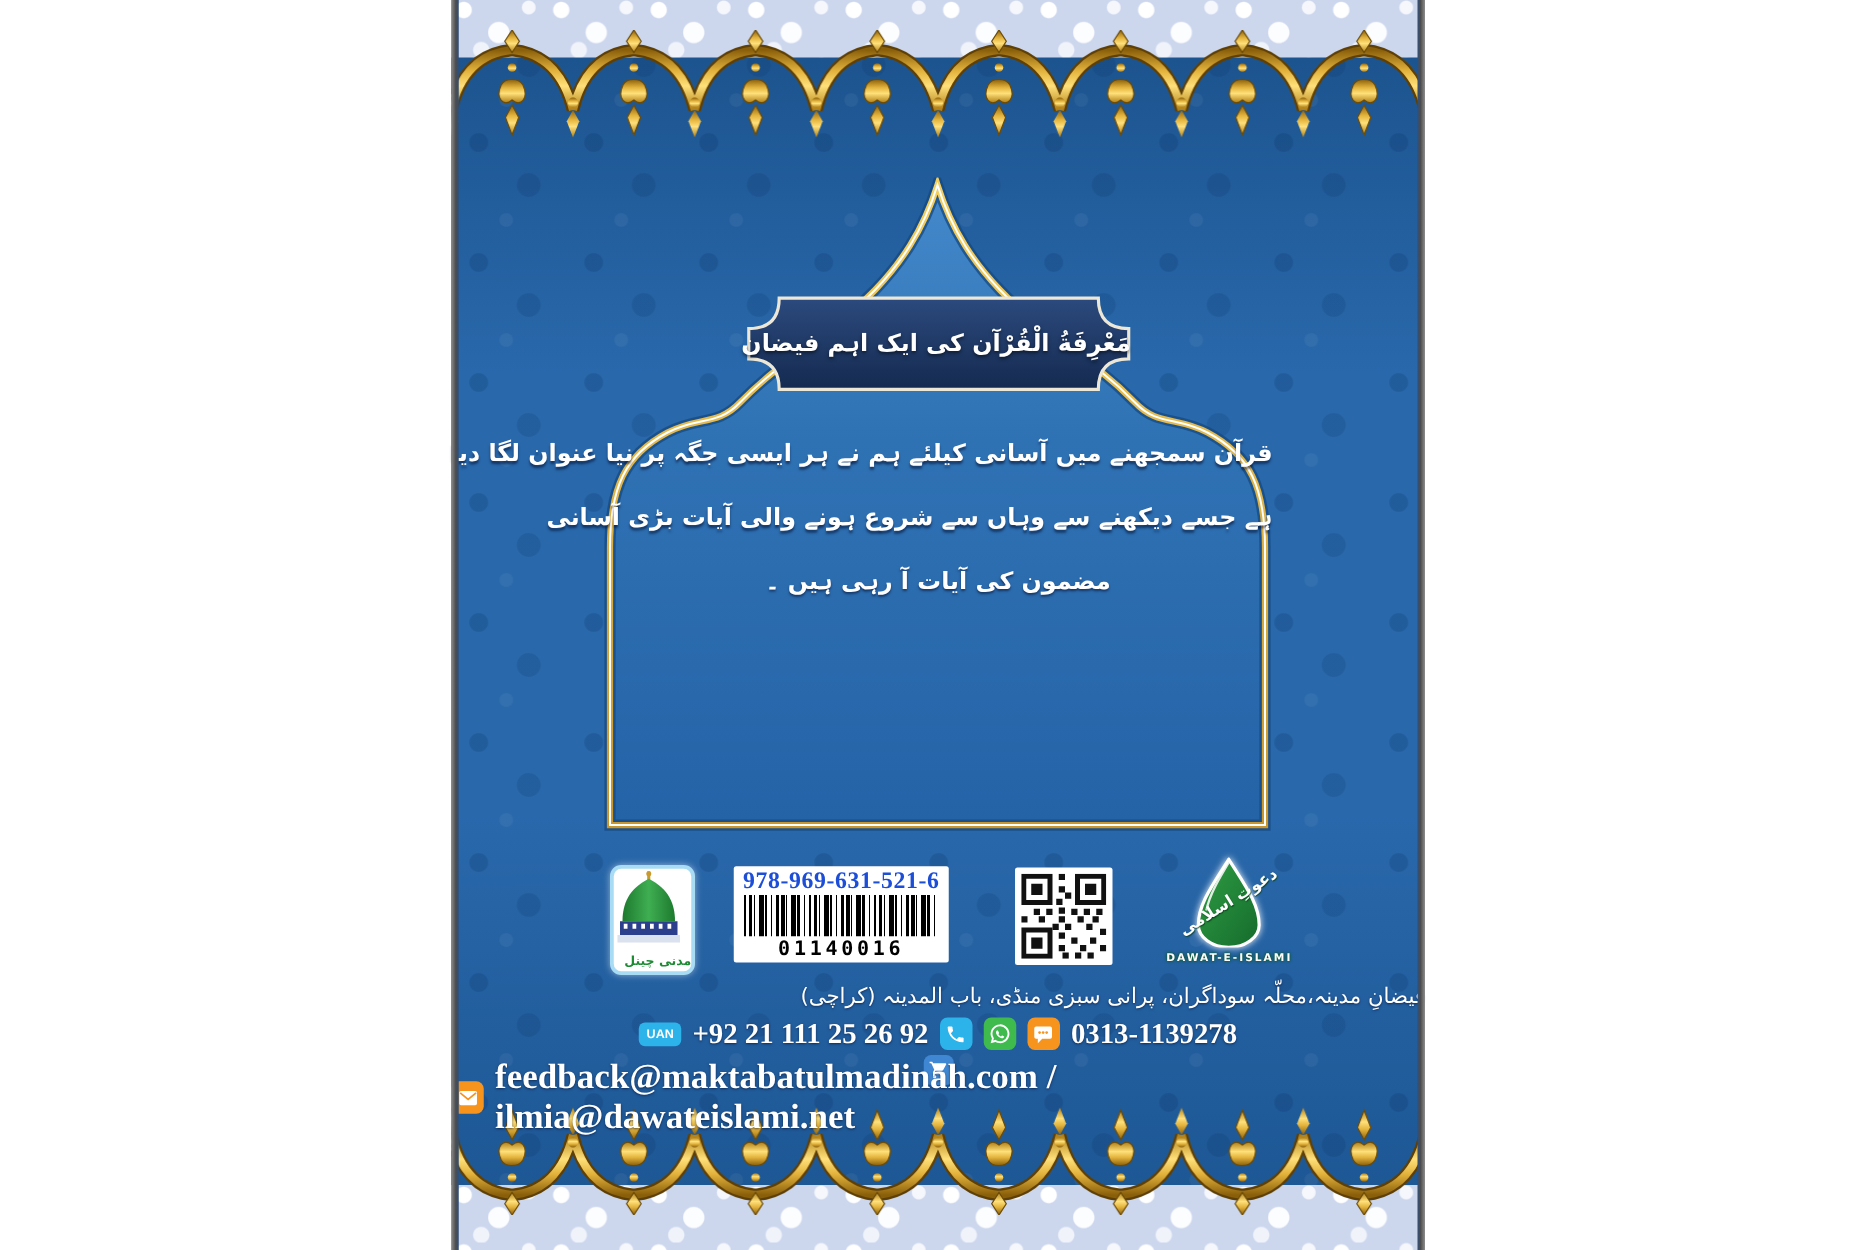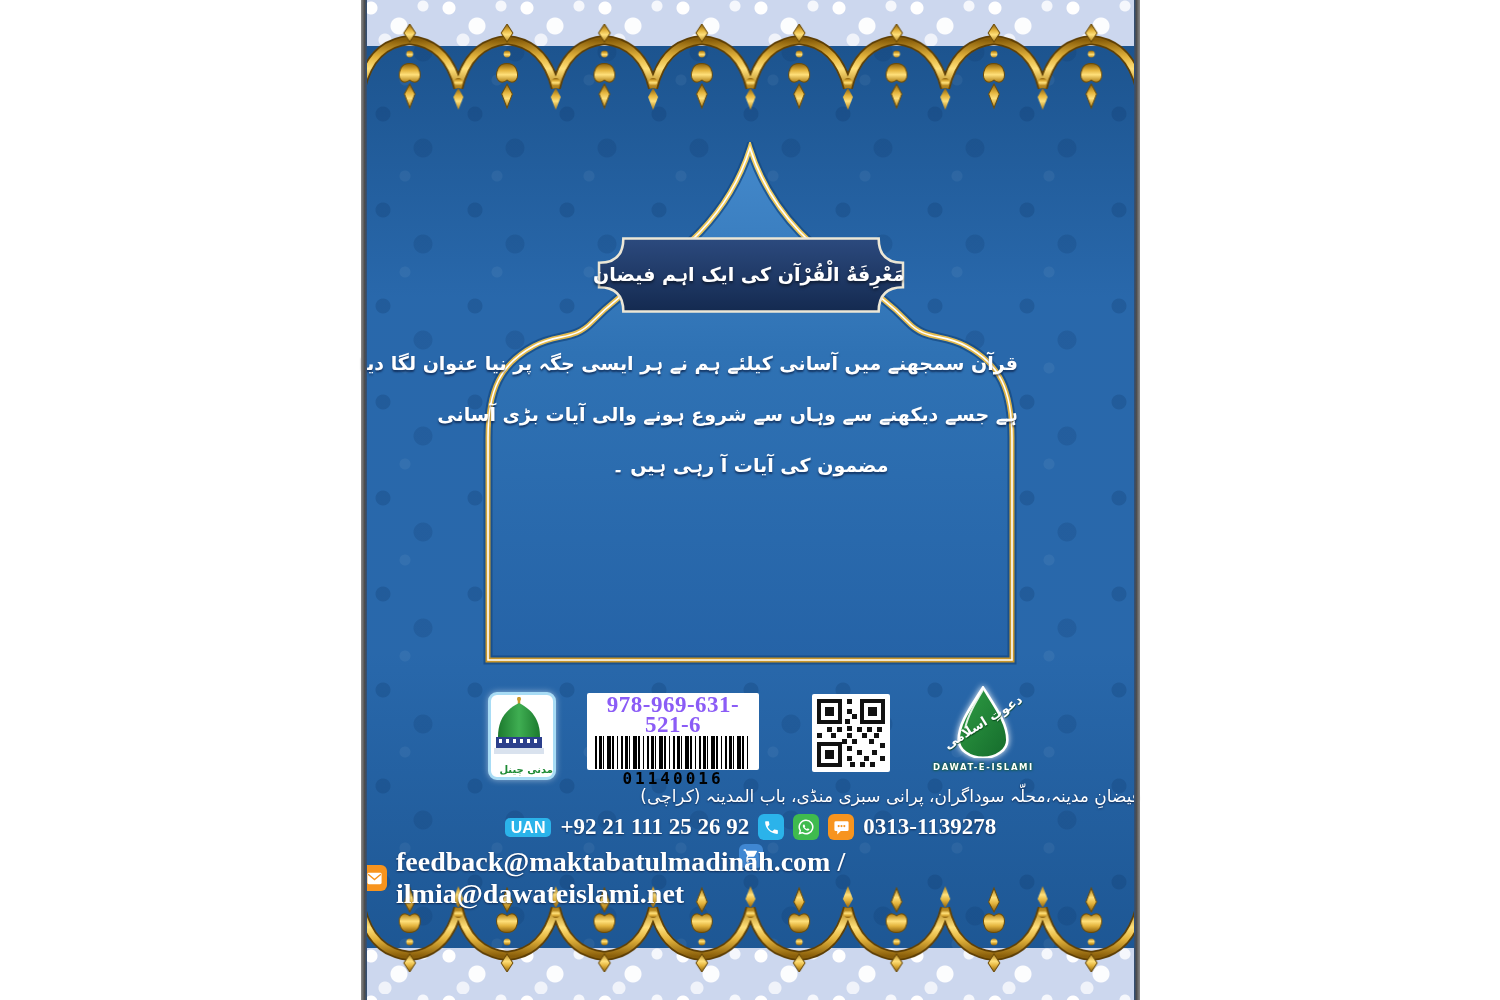--- a/index.html
+++ b/index.html
@@ -79,22 +79,22 @@
     position:absolute;left:0;right:0;bottom:2px;text-align:center;
     color:#1d8a34;font-size:10px;font-weight:bold;direction:rtl;white-space:nowrap;padding-left:30px;
   }
 
   .barcode{
     position:absolute;left:226px;top:693px;width:172px;height:77px;z-index:6;
     background:#ffffff;border-radius:2px;padding:2px 6px;box-sizing:border-box;
     text-align:center;
   }
   .isbn-number{
-    color:#8b5cf6;font-family:"Liberation Serif",serif;font-weight:bold;
-    font-size:23px;letter-spacing:.5px;line-height:20px;
+    color:#1d4ed8;font-family:"Liberation Serif",serif;font-weight:bold;
+    font-size:19px;letter-spacing:.5px;line-height:20px;
   }
   .bars{
     height:33px;margin:1px 2px 0 2px;
     background:repeating-linear-gradient(90deg,
       #000 0 2px,#fff 2px 4px,#000 4px 7px,#fff 7px 8px,#000 8px 9px,#fff 9px 12px,
       #000 12px 16px,#fff 16px 17px,#000 17px 19px,#fff 19px 22px,#000 22px 23px,#fff 23px 26px);
   }
   .barcode-digits{
     color:#000;font-family:"DejaVu Sans Mono",monospace;font-weight:bold;
     font-size:16px;letter-spacing:3px;line-height:19px;
@@ -130,21 +130,21 @@
     display:flex;align-items:center;justify-content:center;gap:9px;
     color:#ffffff;font-family:"Liberation Serif",serif;font-weight:bold;
     text-shadow:0 1px 2px rgba(0,10,40,.6);
   }
   .phone-row{top:812px;height:30px;font-size:23px;}
   .web-row{top:844px;height:24px;font-size:20px;}
   .email-row{top:866px;height:24px;font-size:28px;}
 
   .uan-badge{
     background:#2bb3ea;color:#fff;border-radius:5px;
-    font-family:"Liberation Sans",sans-serif;font-size:16px;font-weight:bold;
+    font-family:"Liberation Sans",sans-serif;font-size:10px;font-weight:bold;
     padding:3px 6px;line-height:13px;text-shadow:none;
   }
   .sq-icon{
     width:26px;height:26px;border-radius:6px;display:flex;align-items:center;justify-content:center;
     flex:0 0 auto;
   }
   .sq-icon.blue{background:#2bb3ea;}
   .sq-icon.green{background:#3fbb4e;}
   .sq-icon.orange{background:#f7941e;}
   .sq-icon.webblue{background:#3f87d2;width:24px;height:24px;}

